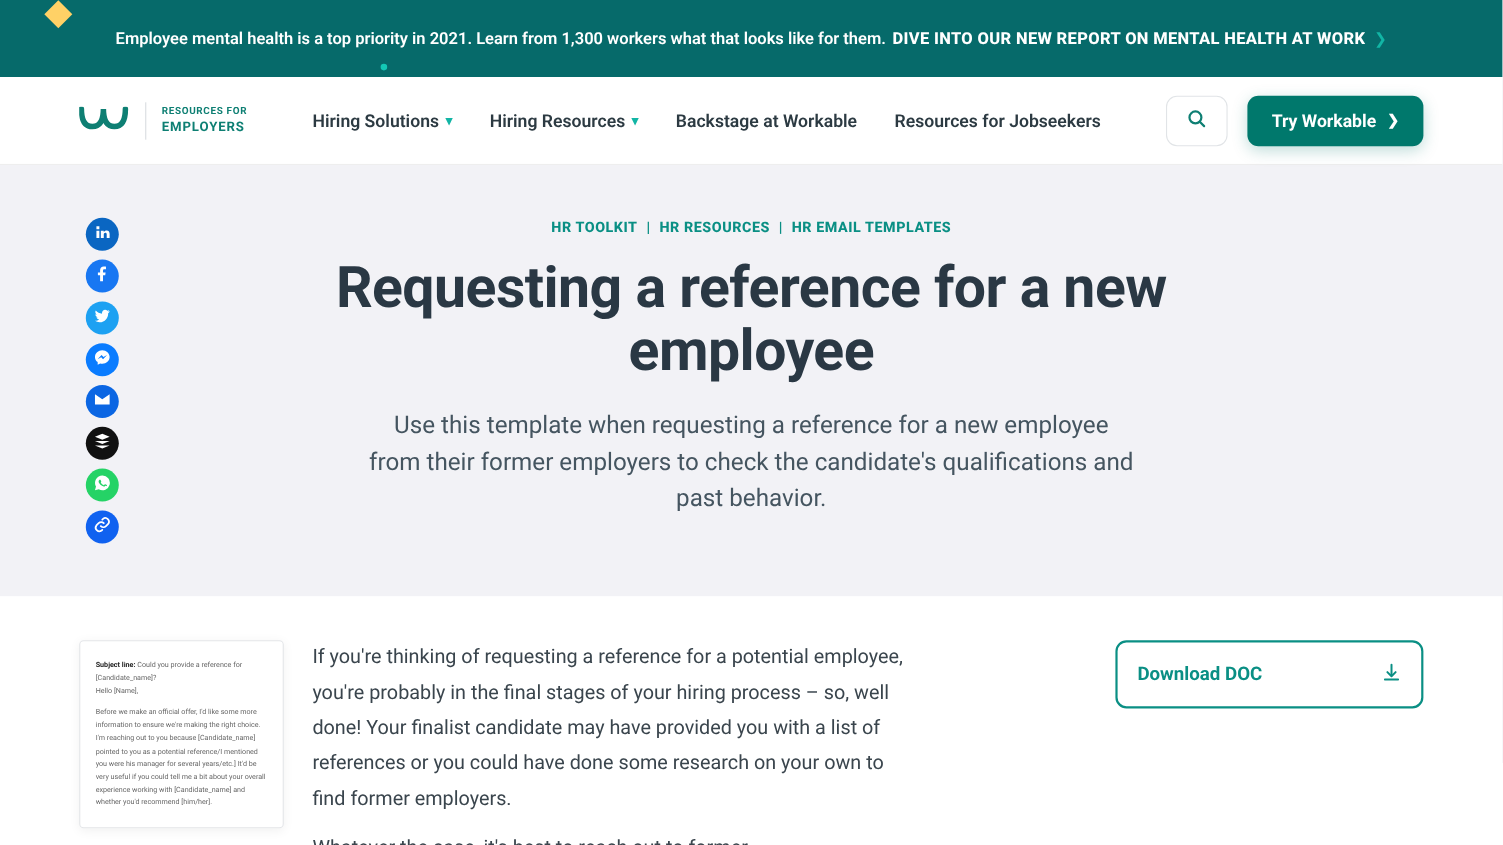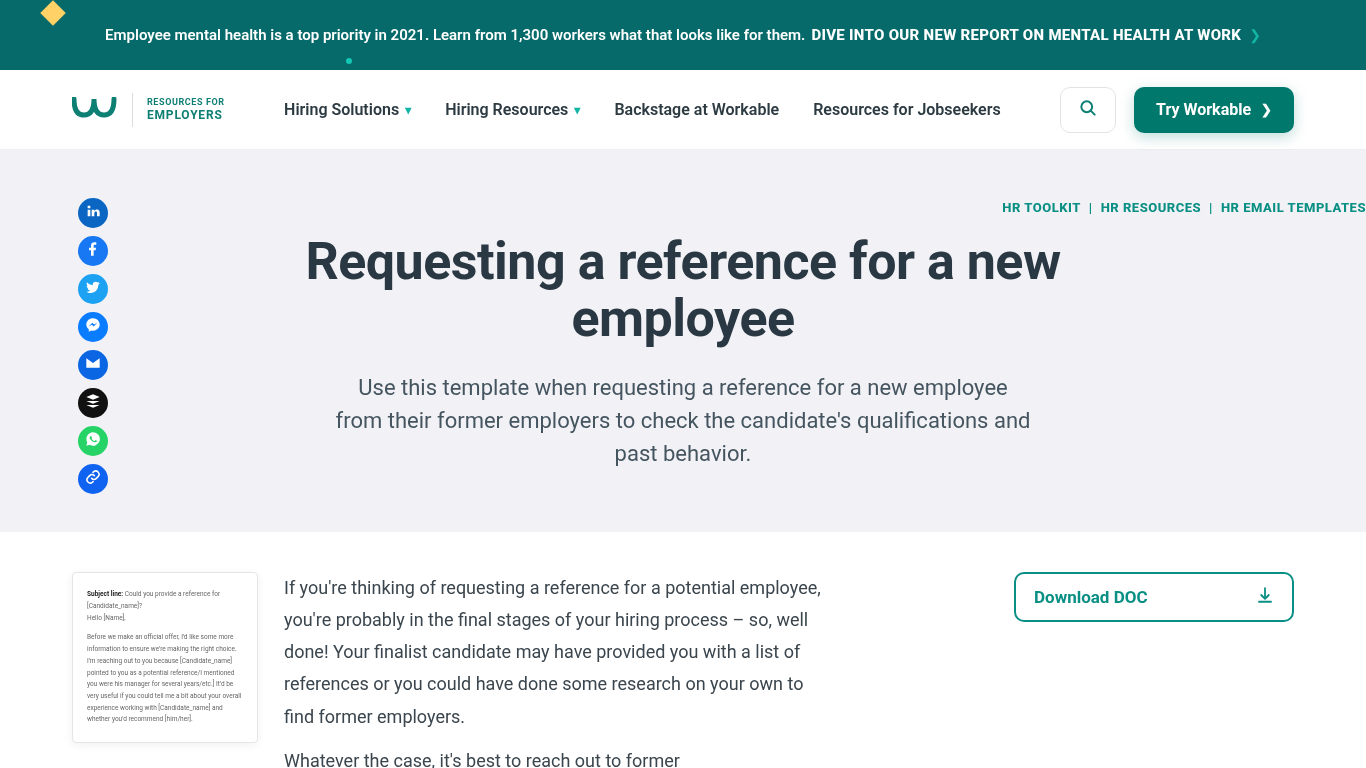--- a/index.html
+++ b/index.html
@@ -24,38 +24,38 @@
   .nav-links { display:flex; gap:34px; align-items:center; }
   .nav-link { color:#2c3a42; font-weight:600; font-size:16px; display:flex; align-items:center; gap:6px; cursor:pointer; }
   .nav-link .caret { color:#12b5a5; font-size:12px; }
   .nav-right { display:flex; align-items:flex-end; gap:18px; }
   .search-btn { width:56px; height:46px; border:1px solid #e1e4e7; border-radius:10px; background:#fff; display:flex; align-items:center; justify-content:center; cursor:pointer; }
   .cta { background:#00786c; color:#fff; font-weight:700; font-size:16px; padding:0 22px; height:46px; border-radius:10px; display:flex; align-items:center; gap:10px; cursor:pointer; box-shadow:0 4px 14px rgba(0,120,108,.25); }
   .cta .chev { font-size:13px; }
 
   
   .hero { padding:50px 0 56px; text-align:center; position:relative; }
-  .breadcrumb { color:#0a8f84; font-weight:800; font-size:13px; letter-spacing:.5px; display:flex; gap:8px; justify-content:flex-end; }
+  .breadcrumb { color:#0a8f84; font-weight:800; font-size:13px; letter-spacing:.5px; display:flex; gap:8px; justify-content:center; }
   .breadcrumb span.sep { color:#0a8f84; }
   h1 { font-size:52px; font-weight:700; color:#2a3844; line-height:1.1; margin:18px auto 24px; max-width:760px; letter-spacing:-0.5px; }
-  .lead { font-size:22px; color:#455560; max-width:700px; margin:6px auto; line-height:1.5; font-weight:400; }
+  .lead { font-size:22px; color:#455560; max-width:700px; margin:16px auto; line-height:1.5; font-weight:400; }
 
   
   .share-rail { position:absolute; left:78px; top:198px; display:flex; flex-direction:column; gap:8px; }
   .share-btn { width:30px; height:30px; border-radius:50%; display:flex; align-items:center; justify-content:center; color:#fff; cursor:pointer; }
   .share-btn svg { width:16px; height:16px; }
 
   
   .body-row { background:#fff; padding:40px 72px 0; display:flex; gap:26px; align-items:flex-start; }
   .doc-thumb { width:186px; flex:none; border:1px solid #e3e5e8; border-radius:4px; padding:16px 14px; font-size:6.5px; line-height:1.8; color:#666; box-shadow:0 2px 10px rgba(0,0,0,.06); }
   .doc-thumb b { color:#222; }
   .article { flex:1; max-width:540px; font-size:18px; line-height:1.78; color:#3a454d; }
   .article p { margin-bottom:12px; }
   .download { flex:none; width:280px; margin-left:auto; }
-  .download-btn { border:2px solid #0a8f84; color:#0a8f84; font-weight:700; font-size:17px; border-radius:10px; height:50px; display:flex; align-items:center; justify-content:space-between; padding:0 18px; cursor:pointer; background:#fff; }
+  .download-btn { border:2px solid #0a8f84; color:#0a8f84; font-weight:700; font-size:17px; border-radius:10px; height:62px; display:flex; align-items:center; justify-content:space-between; padding:0 18px; cursor:pointer; background:#fff; }
 </style>
 </head>
 <body>
 
 <div class="announce">
   <span class="deco-yellow"></span>
   <span class="deco-dot" style="top:58px;left:346px;background:#13c8b5"></span>
   <span class="txt1">Employee mental health is a top priority in 2021. Learn from 1,300 workers what that looks like for them.</span>
   <span class="txt2">DIVE INTO OUR NEW REPORT ON MENTAL HEALTH AT WORK</span>
   <span class="chev">❯</span>

